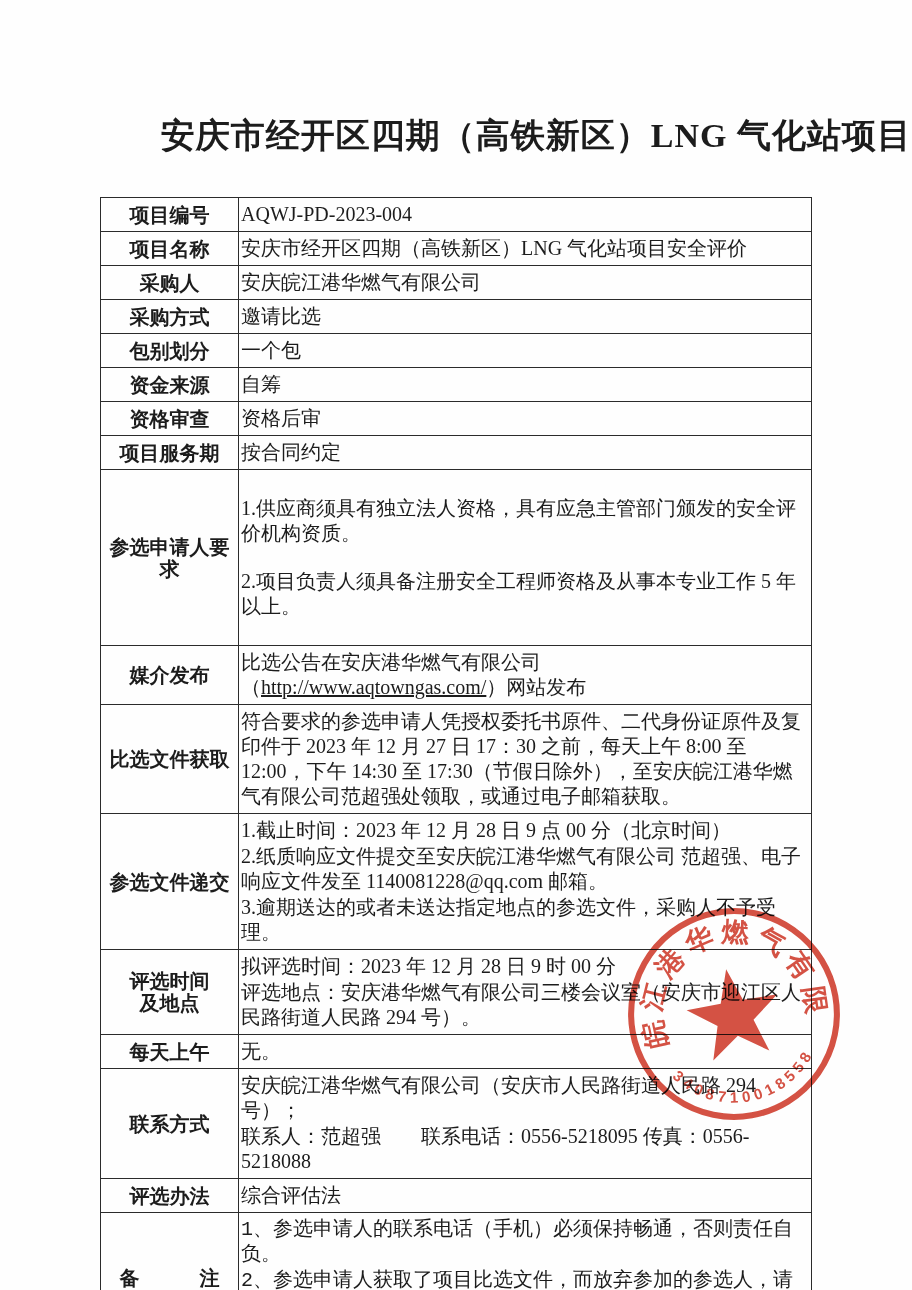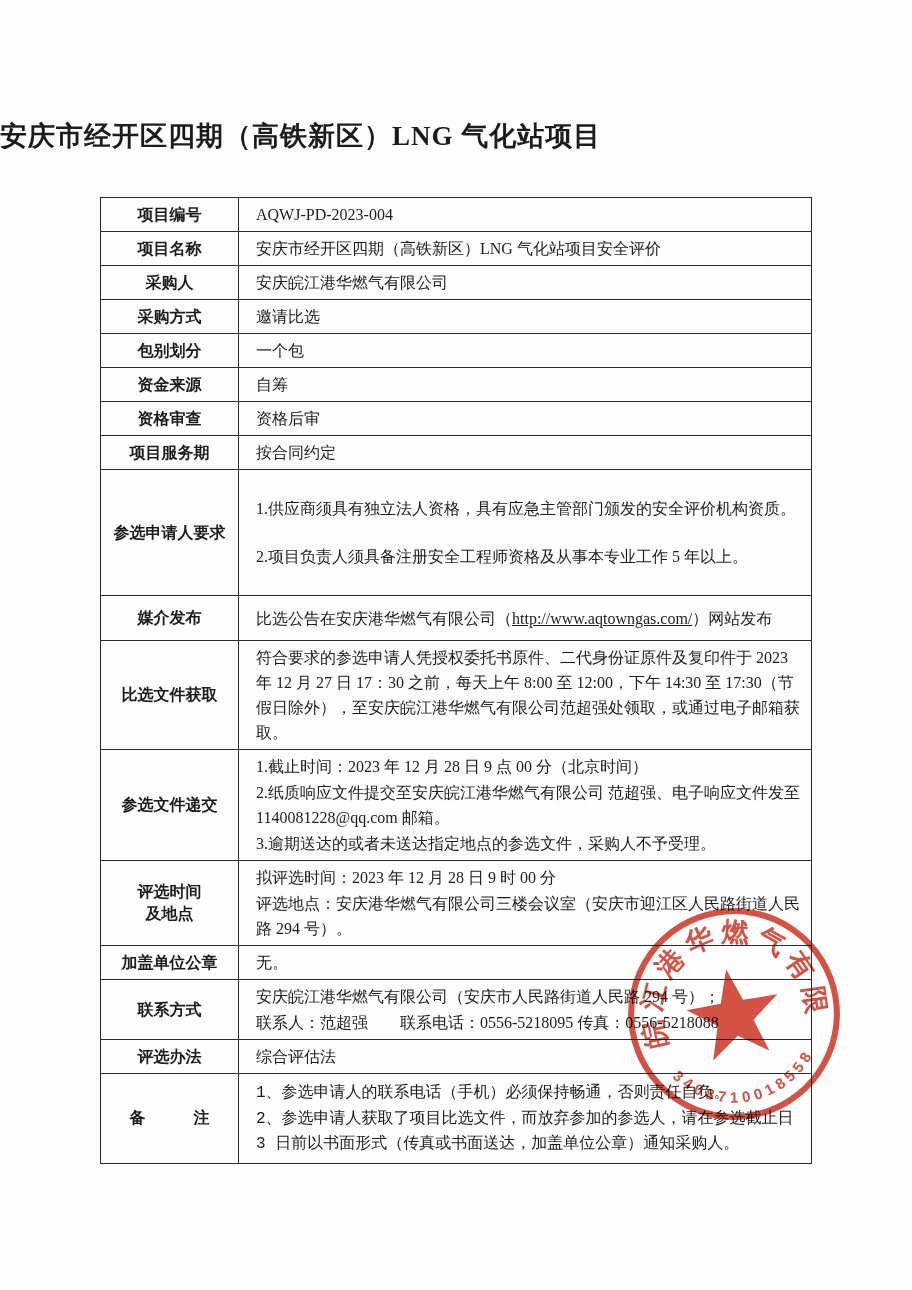--- a/index.html
+++ b/index.html
@@ -14,49 +14,49 @@
     height: 1290px;
     background: #fefefe;
     margin: 0 auto;
     overflow: hidden;
   }
   .doc-title {
     position: absolute;
     top: 116px;
     left: 0;
     width: 100%;
-    text-align: left;
-    font-size: 27px;
+    text-align: right;
+    font-size: 34px;
     font-weight: bold;
     line-height: 40px;
     letter-spacing: 1px;
   }
   table.announcement {
     position: absolute;
     top: 197px;
     left: 100px;
     width: 712px;
     border-collapse: collapse;
     table-layout: fixed;
   }
   table.announcement td {
     border: 1.5px solid #2b2b2b;
-    font-size: 16px;
+    font-size: 20px;
     vertical-align: middle;
   }
   td.label {
     width: 138px;
     text-align: center;
     font-weight: bold;
     white-space: pre-line;
     line-height: 22px;
     padding: 3px 4px;
   }
   td.value {
-    padding: 3px 8px 3px 17px;
+    padding: 3px 8px 3px 2px;
     line-height: 25px;
   }
   td.value .line { margin: 1px 0; }
   .url { text-decoration: underline; }
   
   tr.r1 td, tr.r2 td, tr.r3 td, tr.r4 td, tr.r5 td, tr.r6 td,
   tr.r7 td, tr.r8 td, tr.r9 td { height: 27px; }
   tr.r10 td { height: 126px; }
   tr.r10 td.value { vertical-align: middle; }
   tr.r10 .line { margin: 23px 0; }
@@ -170,21 +170,21 @@
         </tr>
         <tr class="r14">
           <td class="label">评选时间
 及地点</td>
           <td class="value">
             <div class="line">拟评选时间：2023 年 12 月 28 日 9 时 00 分</div>
             <div class="line">评选地点：安庆港华燃气有限公司三楼会议室（安庆市迎江区人民路街道人民路 294 号）。</div>
           </td>
         </tr>
         <tr class="r15">
-          <td class="label">加盖单位公章</td>
+          <td class="label">每天上午</td>
           <td class="value">
             <div class="line">无。</div>
           </td>
         </tr>
         <tr class="r16">
           <td class="label">联系方式</td>
           <td class="value">
             <div class="line">安庆皖江港华燃气有限公司（安庆市人民路街道人民路 294 号）；</div>
             <div class="line">联系人：范超强　　联系电话：0556-5218095 传真：0556-5218088</div>
           </td>

